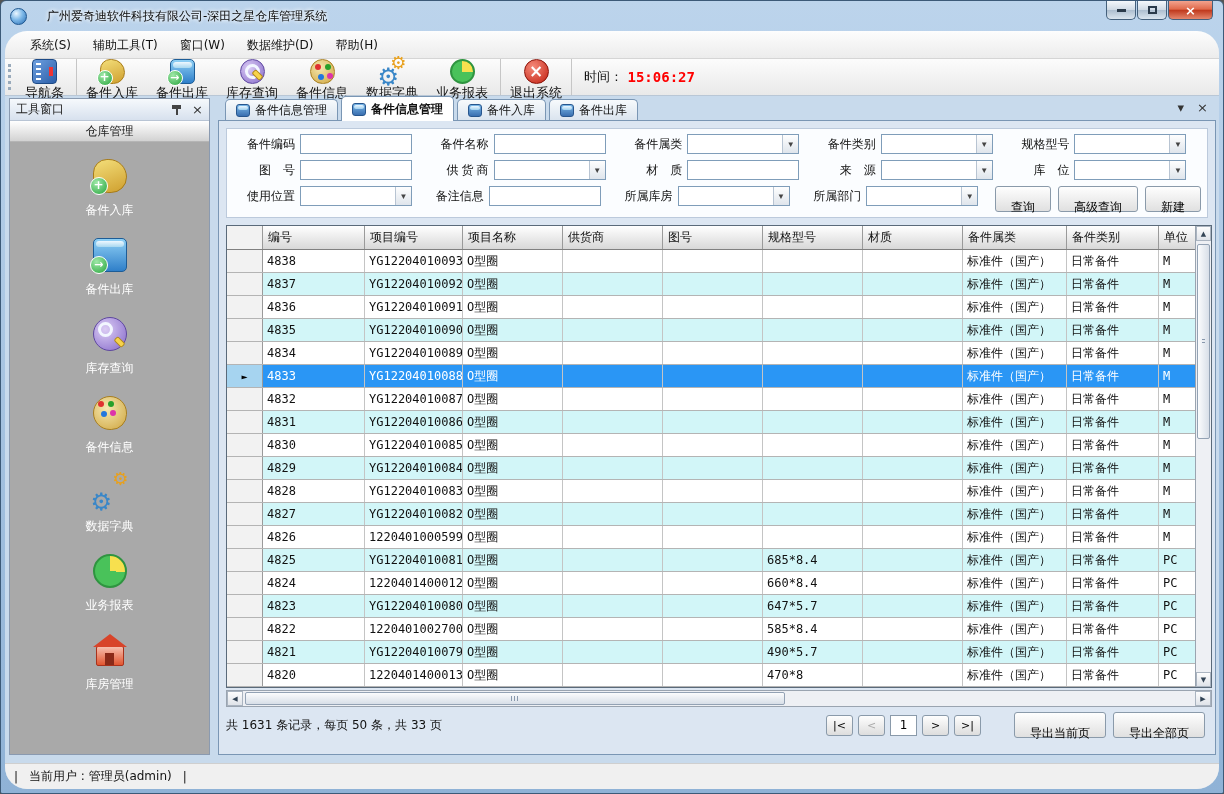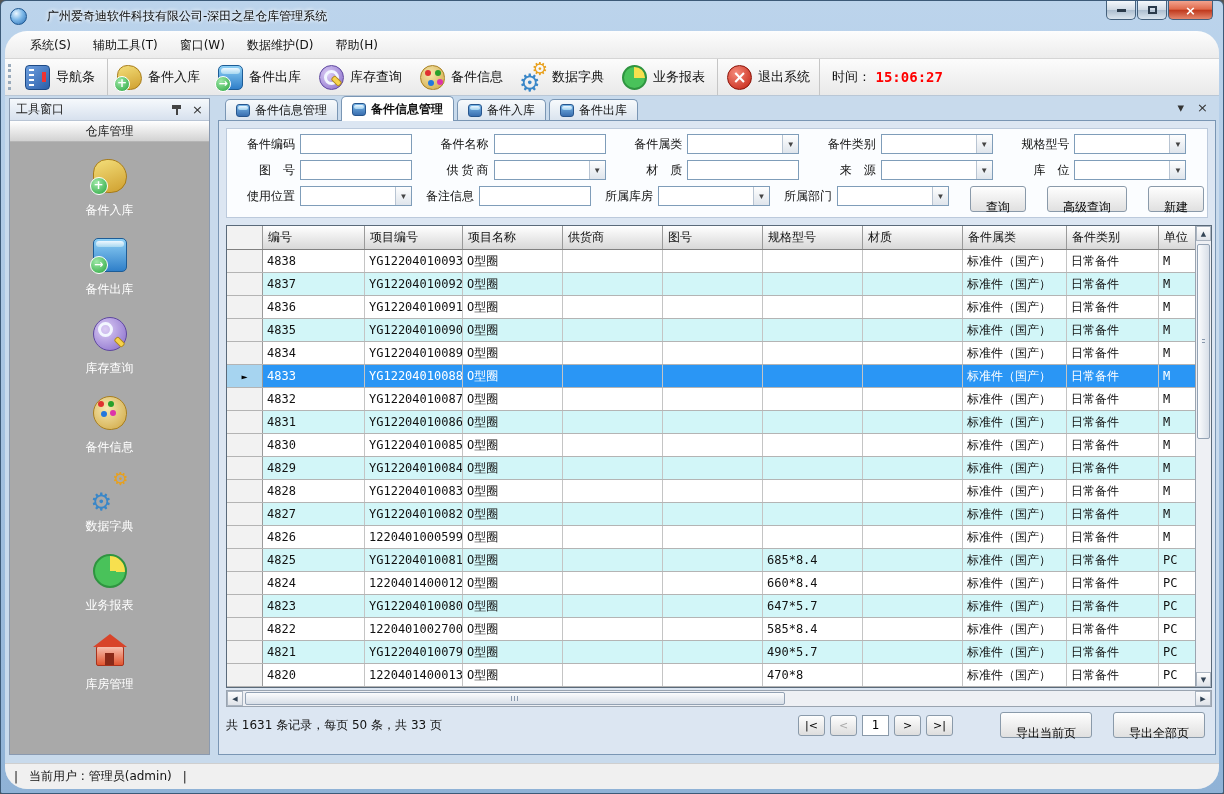--- a/index.html
+++ b/index.html
@@ -18,21 +18,21 @@
   .glyph-max { width:9px; height:8px; border:2px solid #2a3a4a; background:#fff0; }
   .glyph-close { font-size:13px; line-height:1; }
 
   .inner { position:absolute; left:4px; right:4px; top:30px; bottom:4px; background:#c8daec; overflow:hidden;border-radius:22px; }
 
   
   .menubar { height:28px; background:linear-gradient(#fdfdfd,#ececec); border-bottom:1px solid #d5d5d5; display:flex; align-items:center; padding-left:14px; }
   .menu-item { padding:0 11px; line-height:26px; cursor:pointer; }
   .toolbar { height:37px; background:linear-gradient(#fcfcfc,#e9e9e9); border-bottom:1px solid #b9c7d6; display:flex; align-items:center; }
   .grip { width:8px; height:26px; margin-left:3px; border-left:3px dotted #9ab; }
-  .tool-item { display:flex; align-items:center; gap:6px; padding:0 9px; height:100%; cursor:pointer; }
+  .tool-item { display:flex; align-items:center; padding:0 9px; height:100%; cursor:pointer;flex-direction:column; }
   .tool-item.sep { border-left:1px solid #c6c6c6; margin-left:3px; }
   .tool-label { font-size:13px; }
   .time-box { border-left:1px solid #c6c6c6; height:100%; display:flex; align-items:center; gap:9px; padding:0 12px; }
   .time-label { font-size:13px; }
   .time-value { color:#f00; font-weight:bold; font-size:14px; font-family:"DejaVu Sans Mono",monospace; }
 
   
   .icon { position:relative; display:inline-block; flex:none; }
   .icon.sm { width:25px; height:25px; }
   .icon.lg { width:34px; height:34px; }
@@ -88,21 +88,21 @@
   
   .search-panel { position:absolute; left:7px; right:7px; top:7px; height:90px; background:#fbfdff; border:1px solid #bccadc; padding:5px 6px 0 6px; }
   .f-row { display:flex; align-items:flex-start; height:26px;font-family:Liberation Serif, serif; }
   .field { display:flex; align-items:center; width:198px; }
   .f-label { width:62px; text-align:right; margin-right:5px; white-space:nowrap; }
   .control { position:relative; width:112px; height:20px; border:1px solid #7f9db9; background:#fff; display:flex; }
   .ctl-input { border:none; outline:none; width:100%; height:100%; font:inherit; padding:0 3px; background:transparent; }
   .dd-arrow { display:none; width:16px; height:100%; flex:none; align-items:center; justify-content:center; font-size:8px; color:#444; background:linear-gradient(#fefefe,#dfe5ec); border-left:1px solid #b8c4d2; cursor:pointer; }
   .field.select .dd-arrow { display:flex; }
   .spacer { flex:1; }
-  .btn { height:22px; padding:12px 15px; border:1px solid #8a9aaa; border-radius:3px; background:linear-gradient(#fefefe,#e0e0e0); font:inherit; cursor:pointer; margin-left:21px; white-space:nowrap; }
+  .btn { height:22px; padding:12px 15px; border:1px solid #8a9aaa; border-radius:3px; background:linear-gradient(#fefefe,#e0e0e0); font:inherit; cursor:pointer; margin-left:7px; white-space:nowrap; }
 
   
   .table-wrap { position:absolute; left:7px; top:104px; width:986px; bottom:66px; background:#fff; border:1px solid #5a6a7a; display:flex; }
   .grid { flex:1; overflow:hidden; display:flex; flex-direction:column; }
   .thead { display:flex; height:24px; background:linear-gradient(#ffffff,#d8d8d8); border-bottom:1px solid #808080; flex:none; }
   .th { border-right:1px solid #9a9a9a; padding:0 5px; display:flex; align-items:center; overflow:hidden; white-space:nowrap; }
   .tbody { flex:1; overflow:hidden; font-family:"DejaVu Sans Mono",monospace; font-size:12px; }
   .tr { display:flex; height:23px; border-bottom:1px solid #b4b4b4; background:#fff; }
   .tbody div.tr:nth-of-type(even) { background:#d2f6f8; }
   .tbody div.tr.selected { background:#2a96f5; color:#fff; }

